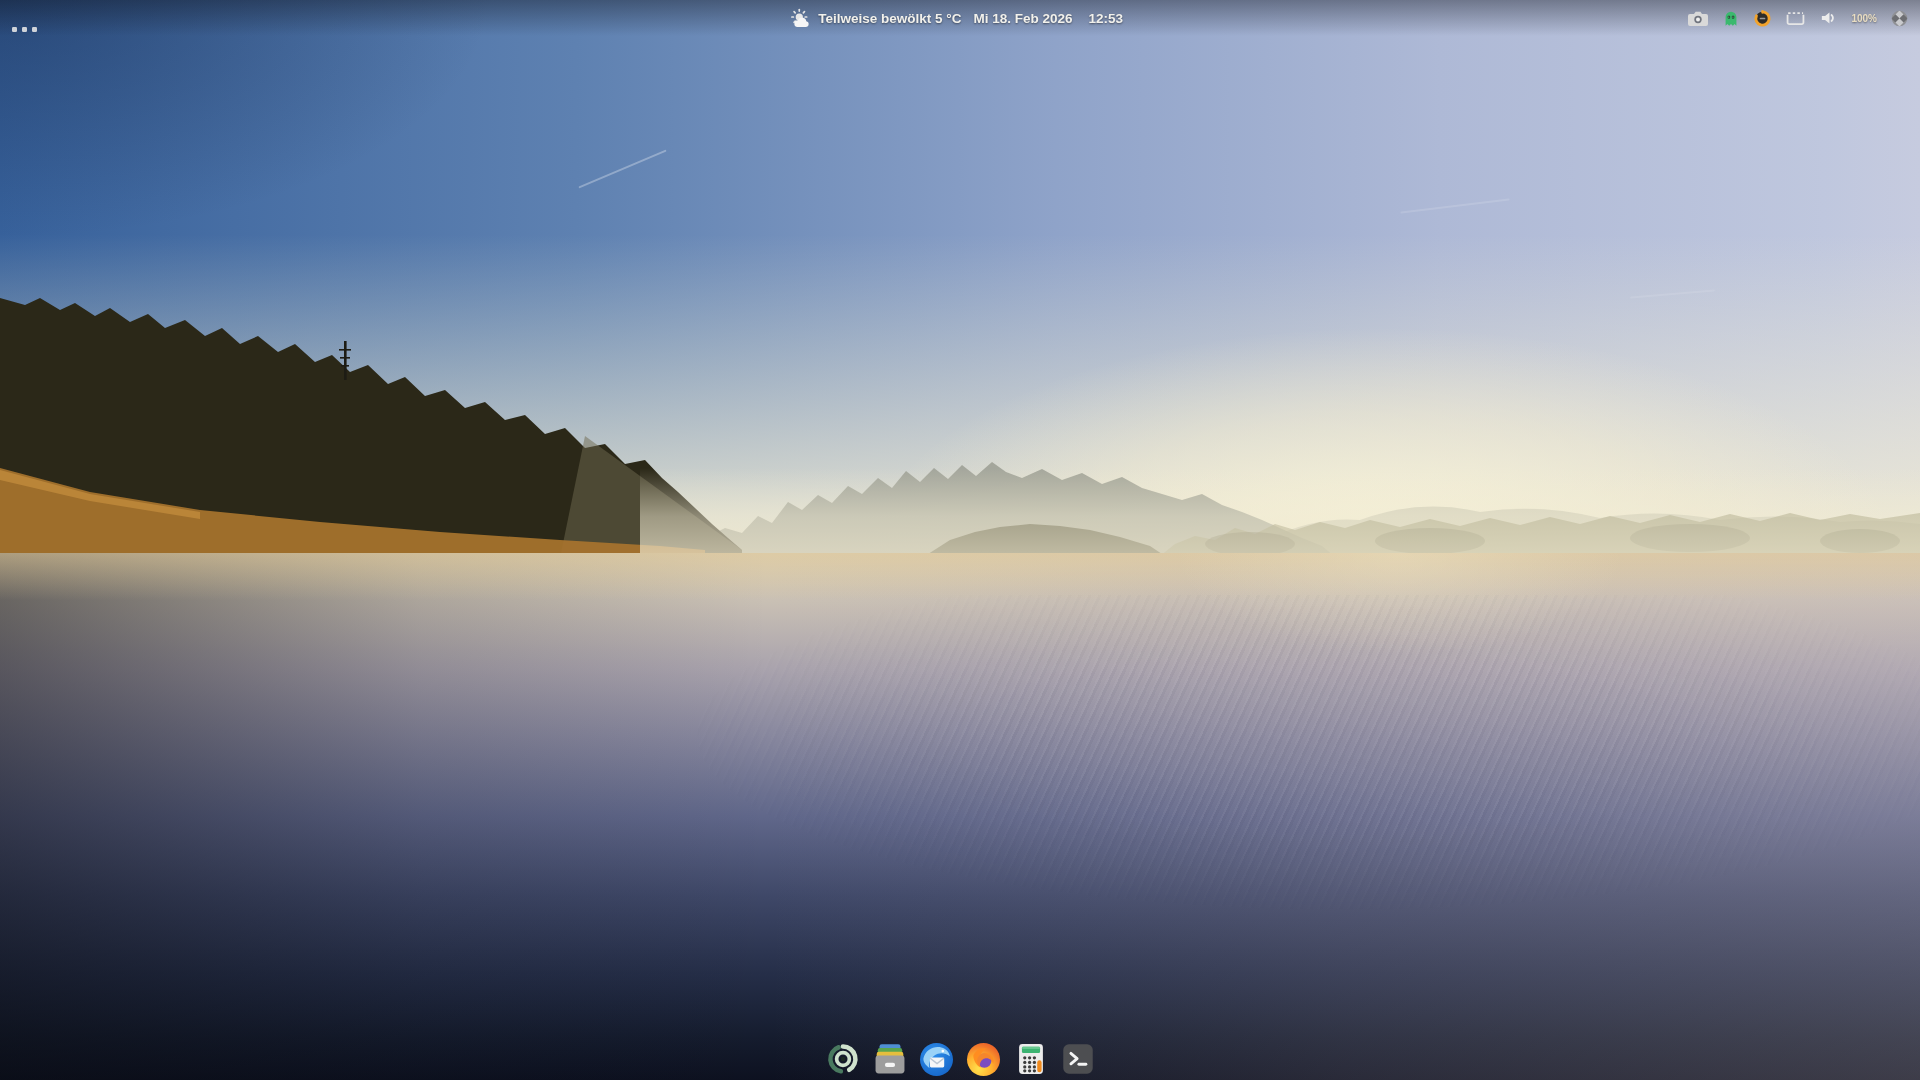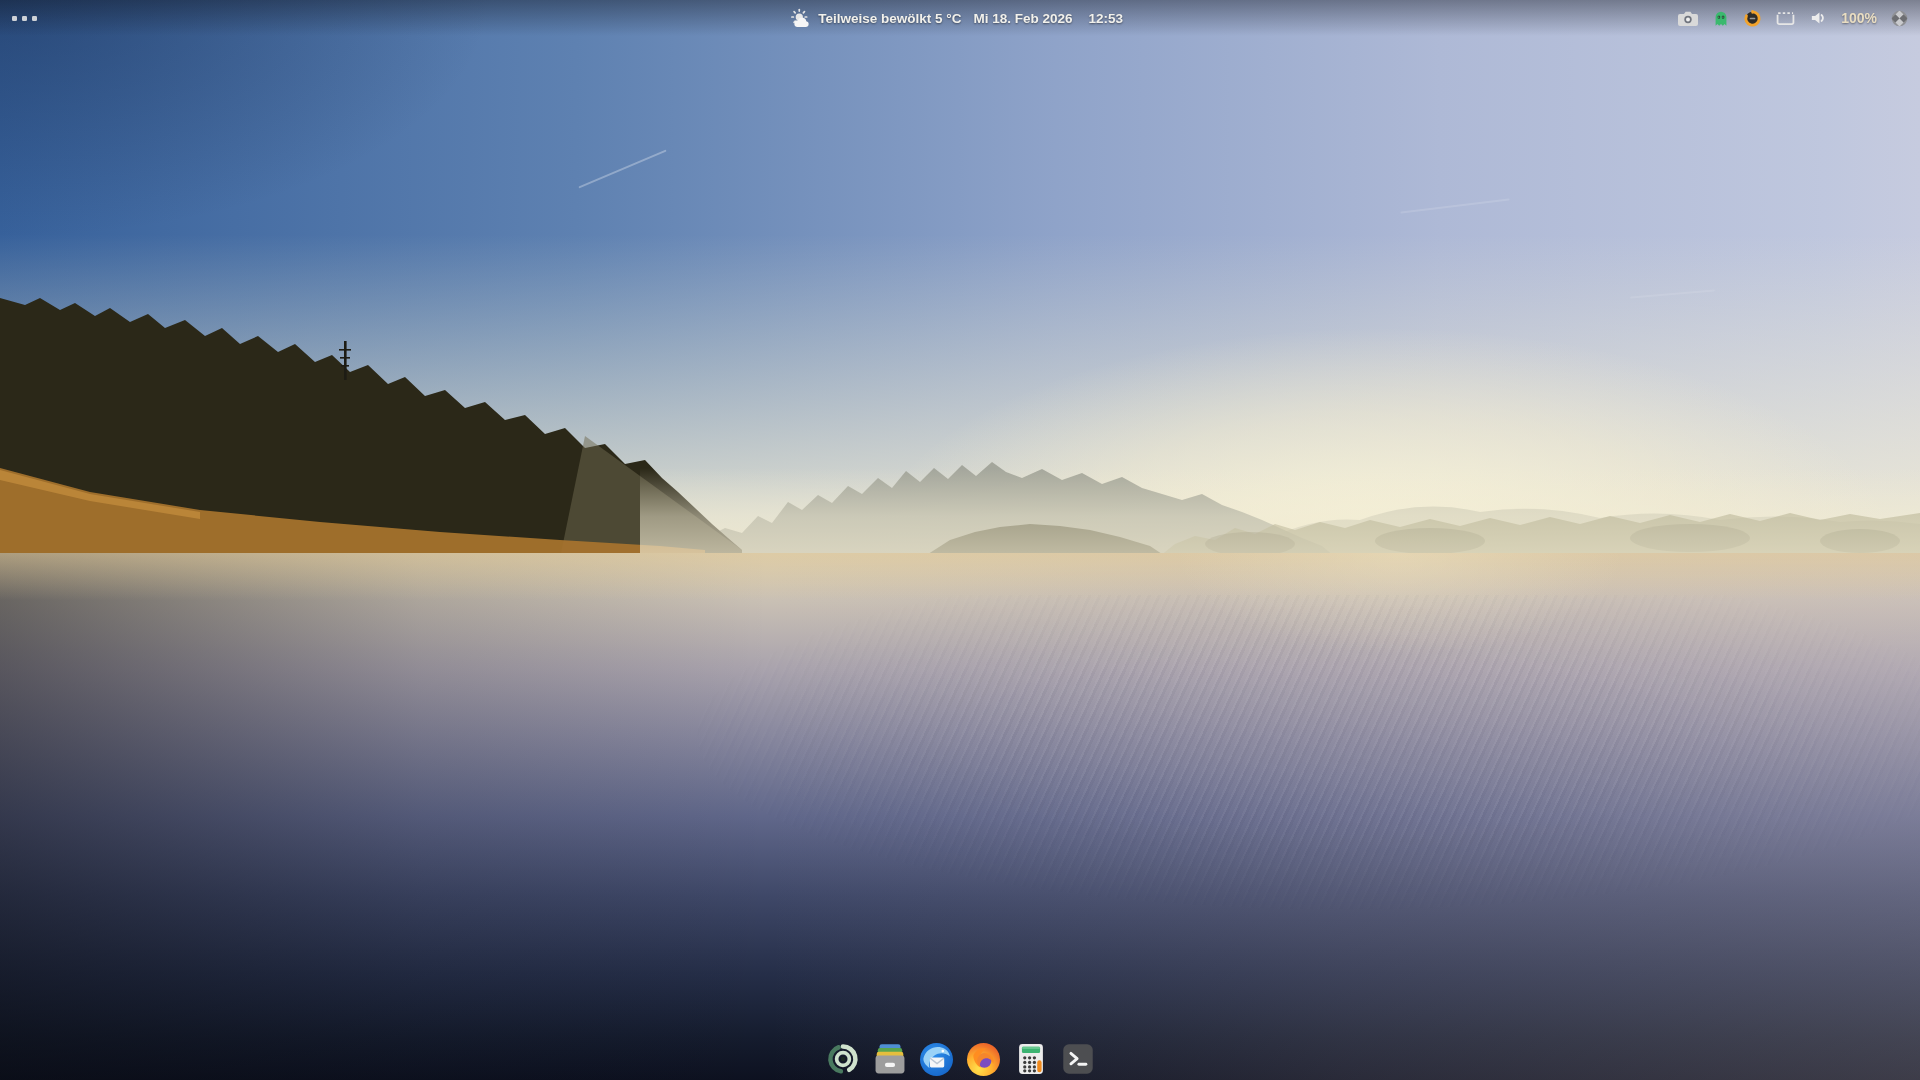--- a/index.html
+++ b/index.html
@@ -41,41 +41,41 @@
     position:absolute; left:540px; top:595px; width:1380px; height:400px; opacity:.9;
     background:repeating-linear-gradient(115deg, rgba(255,255,255,.05) 0 2px, rgba(30,30,60,.05) 2px 5px, rgba(0,0,0,0) 5px 9px);
     -webkit-mask-image:radial-gradient(ellipse 62% 58% at 58% 35%, #000 38%, transparent 80%);
     mask-image:radial-gradient(ellipse 62% 58% at 58% 35%, #000 38%, transparent 80%);
   }
   svg.scene { position:absolute; left:0; top:0; width:1920px; height:1080px; }
 
   
   .top-bar {
     position:absolute; left:0; top:0; width:1920px; height:36px; z-index:20;
-    display:flex; align-items:center;
+    display:flex; align-items:flex-end;
     background:linear-gradient(to bottom, rgba(13,17,27,.40), rgba(13,17,27,.18) 55%, rgba(13,17,27,0));
     color:#f2f1ec; font-size:13.5px; font-weight:bold; letter-spacing:.2px;
     text-shadow:0 1px 2px rgba(0,0,0,.45);
   }
   .ws-indicator { display:flex; gap:5px; margin-left:10px; padding:4px 2px; cursor:pointer; }
   .ws-dot { width:5px; height:5px; border-radius:1.2px; background:rgba(230,230,230,.88); }
   .clock-cluster {
     position:absolute; left:50%; top:0; transform:translateX(-51%);
     height:36px; display:flex; align-items:center; background:none; border:none;
     color:inherit; font:inherit; text-shadow:inherit; cursor:pointer;
   }
   .clock-cluster .w-icon { margin-right:7px; display:flex; }
   .clock-cluster .date { margin-left:12px; }
   .clock-cluster .time { margin-left:16px; }
   .tray {
     position:absolute; right:10px; top:0; height:36px;
     display:flex; align-items:center; gap:11px;
   }
   .tray button { background:none; border:none; display:flex; align-items:center; cursor:pointer; padding:0 1px; }
-  .battery-label { color:#e9ddc2; font-size:14px; font-weight:bold; text-shadow:0 1px 2px rgba(0,0,0,.4); }
+  .battery-label { color:#e9ddc2; font-size:10px; font-weight:bold; text-shadow:0 1px 2px rgba(0,0,0,.4); }
 
   
   .dock {
     position:absolute; left:0; bottom:2px; width:1920px; z-index:20;
     display:flex; justify-content:center; align-items:flex-end; gap:9px;
   }
   .dock button {
     width:38px; height:38px; background:none; border:none; cursor:pointer;
     display:flex; align-items:center; justify-content:center; border-radius:8px;
   }

